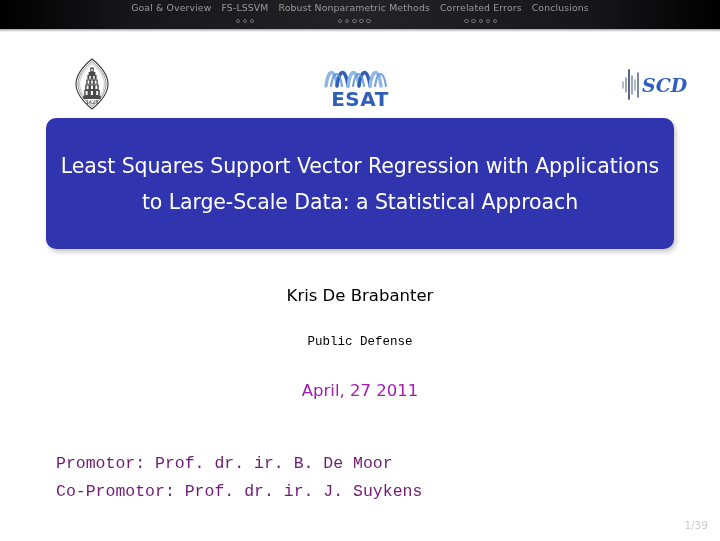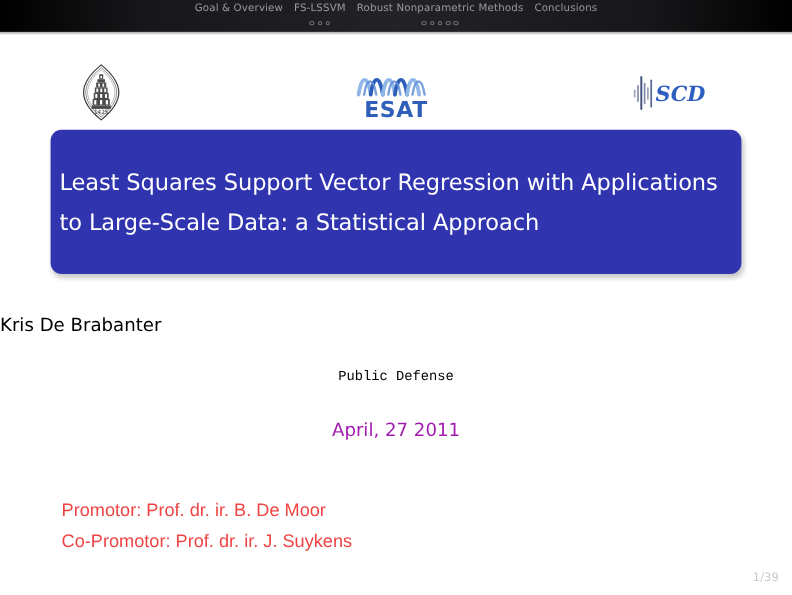--- a/index.html
+++ b/index.html
@@ -78,21 +78,21 @@
     left: 72px; top: 58px;
     width: 40px; height: 52px;
   }
   #logo-esat {
     position: absolute;
     left: 320px; top: 60px;
     width: 80px; height: 50px;
   }
   #logo-scd {
     position: absolute;
-    left: 574px; top: 66px;
+    left: 620px; top: 66px;
     width: 70px; height: 36px;
   }
 
   
   #title-box {
     position: absolute;
     left: 46px; top: 118px;
     width: 628px;
     height: 131px;
     background: #3134AF;
@@ -100,32 +100,33 @@
     box-sizing: border-box;
     display: flex;
     align-items: center;
     justify-content: center;
     box-shadow: 2px 3px 5px rgba(0,0,0,0.22);
   }
   #title-text {
     color: #ffffff;
     font-size: 20.5px;
     line-height: 36px;
-    text-align: left;
+    text-align: center;
     font-family: "DejaVu Sans", sans-serif;
     font-weight: 400;
     letter-spacing: -0.1px;
     padding: 0 8px;
   }
 
   
   #author {
     position: absolute;
     left: 0; top: 286px;
     width: 720px;
+    text-align: center;
     font-size: 16.5px;
     color: #000000;
     font-family: "DejaVu Sans", sans-serif;
   }
   #occasion {
     position: absolute;
     left: 0; top: 335px;
     width: 720px;
     text-align: center;
     font-size: 12.5px;
@@ -139,23 +140,23 @@
     text-align: center;
     font-size: 16.5px;
     color: #a21caf;
     font-family: "DejaVu Sans", sans-serif;
   }
   #promotors {
     position: absolute;
     left: 56px; top: 450px;
     width: 600px;
     font-size: 16.5px;
-    color: #ef4444;
+    color: #701a75;
     line-height: 28px;
-    font-family: Liberation Sans, sans-serif;
+    font-family: Liberation Mono, monospace;
   }
   .promotor-line { white-space: nowrap; }
 
   
   #page-number {
     position: absolute;
     right: 12px;
     bottom: 10px;
     font-size: 10.5px;
     color: #c9c9cf;
@@ -174,20 +175,30 @@
       <div class="nav-section">
         <div class="nav-label">FS-LSSVM</div>
         <div class="nav-dots">
           <span class="nav-dot"></span>
           <span class="nav-dot"></span>
           <span class="nav-dot"></span>
         </div>
       </div>
       <div class="nav-section">
         <div class="nav-label">Robust Nonparametric Methods</div>
+        <div class="nav-dots">
+          <span class="nav-dot"></span>
+          <span class="nav-dot"></span>
+          <span class="nav-dot"></span>
+          <span class="nav-dot"></span>
+          <span class="nav-dot"></span>
+        </div>
+      </div>
+      <div class="nav-section">
+        <div class="nav-label">Correlated Errors</div>
         <div class="nav-dots">
           <span class="nav-dot"></span>
           <span class="nav-dot"></span>
           <span class="nav-dot"></span>
           <span class="nav-dot"></span>
           <span class="nav-dot"></span>
         </div>
       </div>
       <div class="nav-section">
         <div class="nav-label">Conclusions</div>

